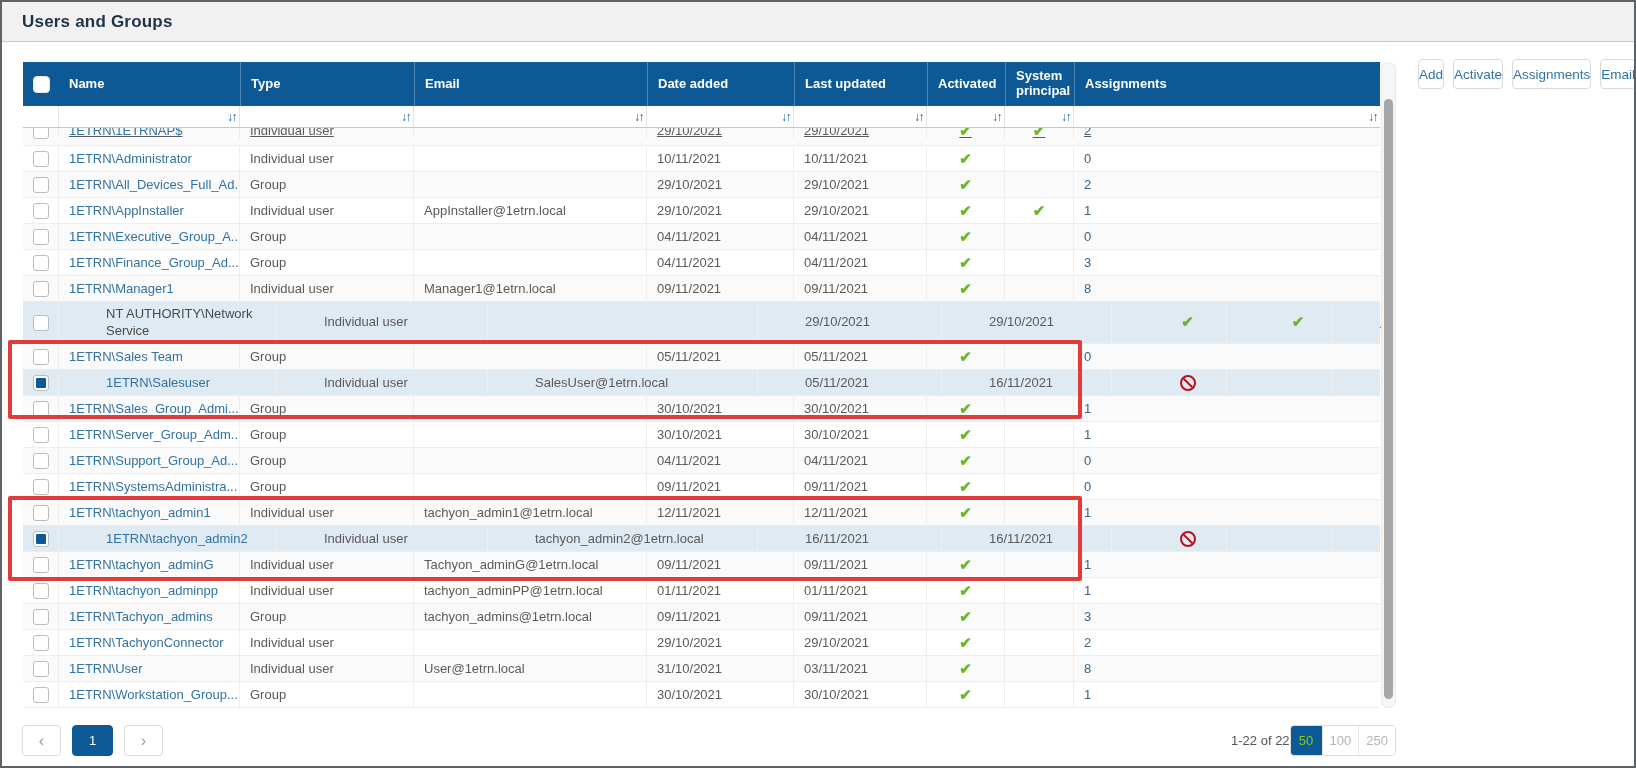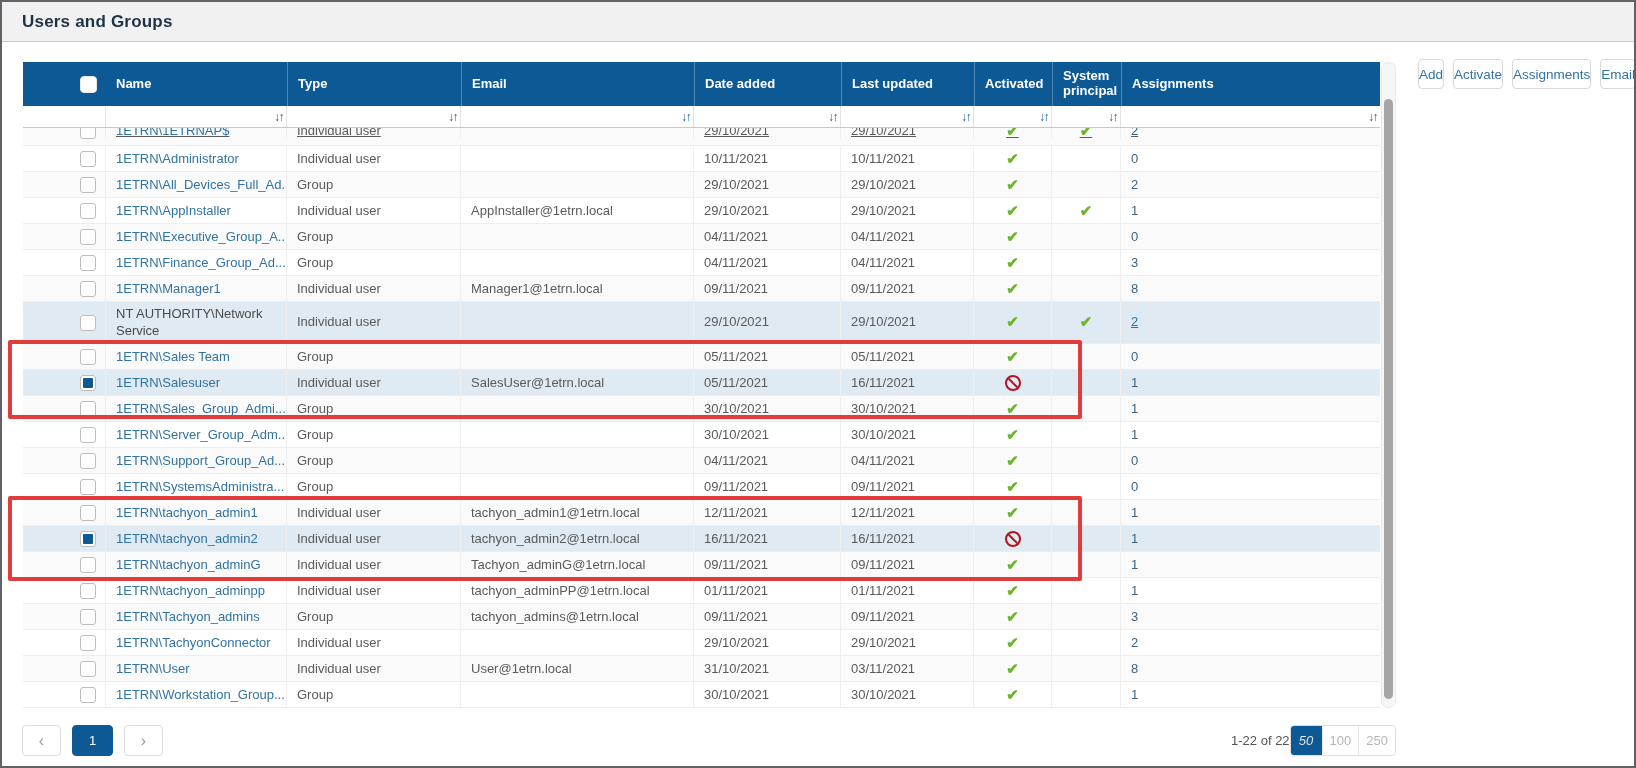--- a/index.html
+++ b/index.html
@@ -4,36 +4,36 @@
 <style>
   * { margin:0; padding:0; box-sizing:border-box; }
   html,body { background:#fff; font-family:"Liberation Sans", sans-serif; }
   .window{ position:relative; width:1636px; height:768px; border:2px solid #5f6368; background:#ffffff; overflow:hidden; }
 
   
   .titlebar{ position:absolute; left:0; top:0; right:0; height:40px; background:#f1f1f1; border-bottom:1px solid #c9c9c9; display:flex; align-items:center; padding-left:20px; }
   .titlebar .title{ font-size:17px; font-weight:700; color:#1f3347; letter-spacing:.2px; }
 
   
-  .grid{ display:grid; grid-template-columns:36px 181px 174px 233px 147px 133px 78px 69px 1fr;padding-left:47px; }
+  .grid{ display:grid; grid-template-columns:36px 181px 174px 233px 147px 133px 78px 69px 1fr; }
   .table{ position:absolute; left:21px; top:60px; width:1357px; }
   .thead{ background:var(--header-blue); height:44px; }
   .thead .hc{ display:flex; align-items:center; padding:0 6px 0 10px; color:#fff; font-size:13px; font-weight:700; line-height:1.12; border-left:1px solid rgba(255,255,255,.28); }
   .thead .hc:first-child, .thead .hc:nth-child(2){ border-left:none; }
   .thead .hc.cbcol{ justify-content:center; padding:0; }
 
   .filterrow{ height:22px; background:#fff; border-bottom:1px solid #c7c7c7; }
   .filterrow .fc{ position:relative; border-right:1px solid #e3e3e3; }
   .filterrow .fc:last-child{ border-right:none; }
   .sort{ position:absolute; right:3px; top:50%; transform:translateY(-50%); font-size:12px; font-weight:800; color:var(--header-blue); letter-spacing:-1.5px; cursor:pointer; }
 
   .tbody{ background:#fff; }
   .trow{ height:26px; border-bottom:1px solid #ededed; background:#fff; }
   .trow:nth-child(odd){ background:#fafafa; }
-  .trow.hl{ background:var(--highlight-blue) !important; }
+  .trow.hl{ background:var(--highlight-blue) !important;gap:37px; }
   .trow.tall{ height:42px; }
   .trow.clip-top{ height:18px; overflow:hidden; }
   .trow.clip-top > .cell{ transform:translateY(-6px);text-decoration:underline; }
   .cell{ display:flex; align-items:center; padding:0 6px 0 10px; font-size:13px; color:#5a5a5a; white-space:nowrap; overflow:hidden; border-right:1px solid #efefef; }
   .cell:last-child{ border-right:none; }
   .cell.cbcell{ justify-content:center; padding:0; }
   .cell.iccell{ justify-content:center; padding:0; }
   .trow.tall .cell{ white-space:normal; line-height:1.25; }
   .name-link{ color:#3173a3; cursor:pointer; }
   .name-plain{ color:#4a4a4a; }
@@ -64,21 +64,21 @@
   
   .pager{ position:absolute; left:20px; top:723px; display:flex; gap:11px; align-items:center; }
   .pbtn{ width:39px; height:31px; background:#fff; border:1px solid #ddd; border-radius:4px; color:#9a9a9a; font-size:16px; display:flex; align-items:center; justify-content:center; cursor:pointer; }
   .pbtn.page{ width:41px; background:var(--header-blue); color:#fff; border-color:var(--header-blue); font-size:13px; }
 
   .pageinfo{ position:absolute; left:1150px; top:723px; width:244px; height:31px; display:flex; align-items:center; justify-content:flex-end; }
   .range{ font-size:13px; color:#555; }
   .sizes{ display:flex; border:1px solid #ddd; border-radius:4px; overflow:hidden; height:31px; }
   .size{ min-width:31px; padding:0 7px; display:flex; align-items:center; justify-content:center; font-size:13px; color:#b5b5b5; border-left:1px solid #e7e7e7; cursor:pointer; background:#fff; }
   .size:first-child{ border-left:none; }
-  .size.active{ background:var(--header-blue); color:#e5e5e5;font-style:italic; }
+  .size.active{ background:var(--header-blue); color:#84cc16; }
 </style>
 </head>
 <body>
 
 <div class="window">
 
   <div class="titlebar">
     <span class="title">Users and Groups</span>
   </div>
 

